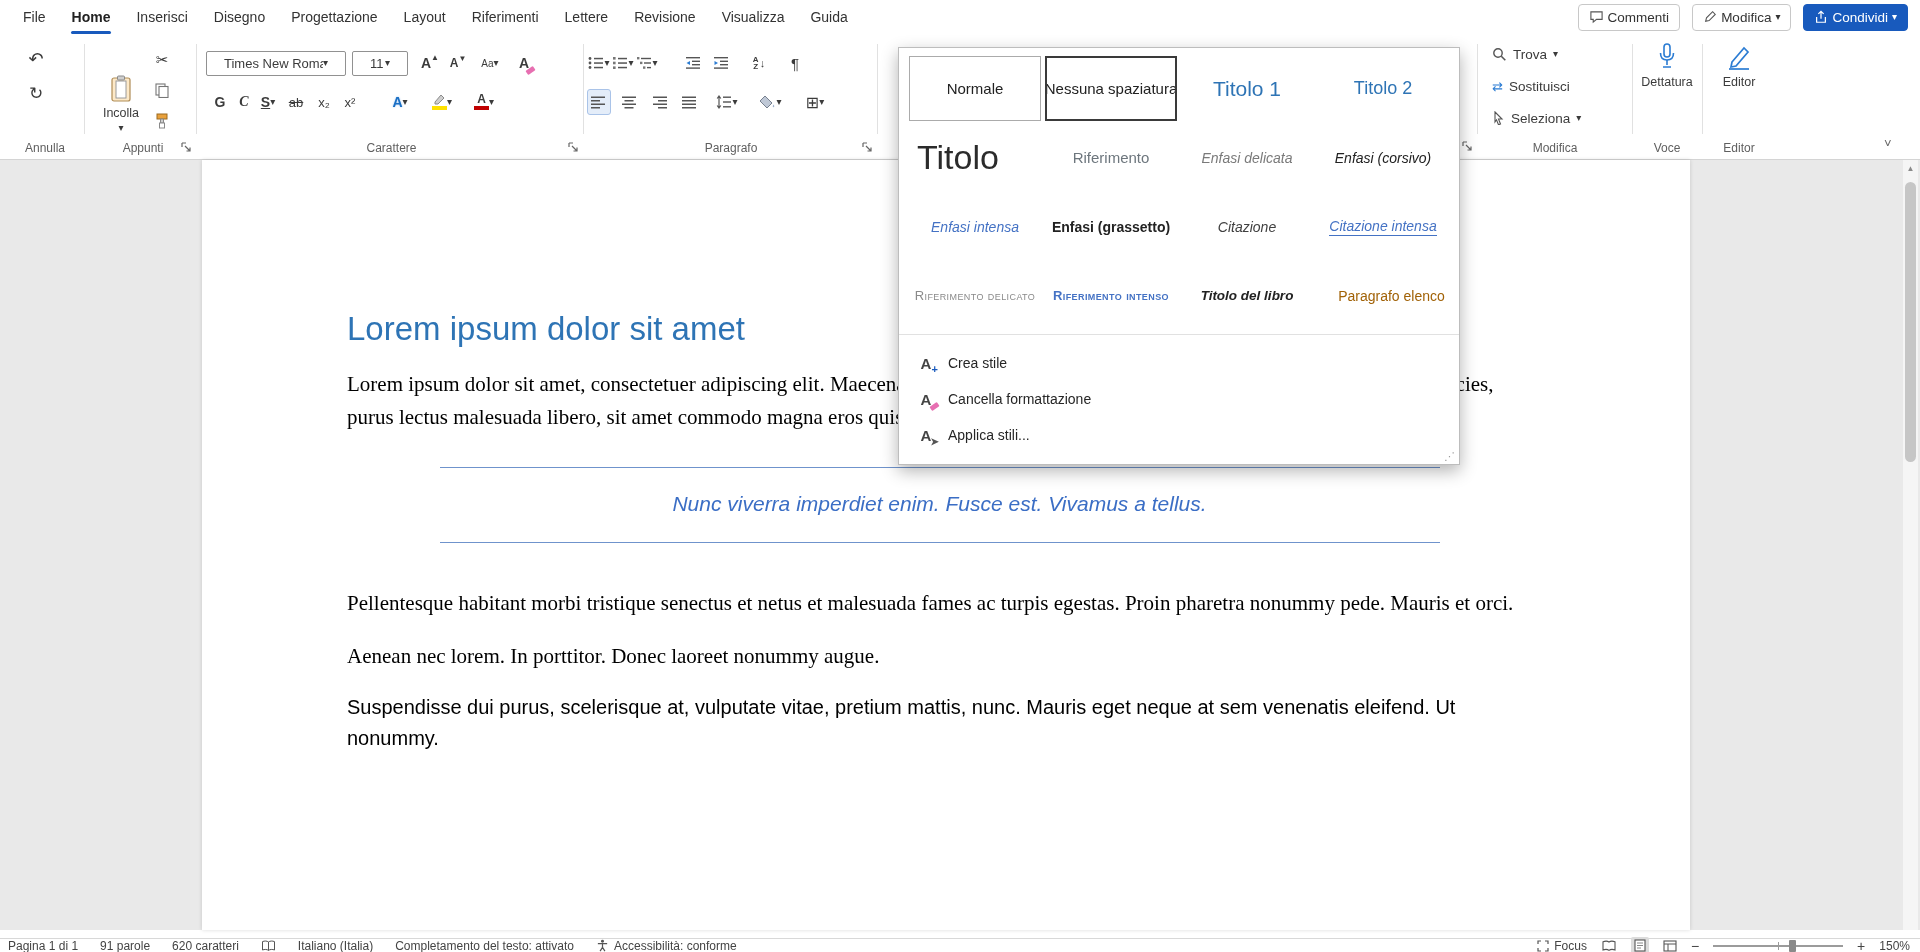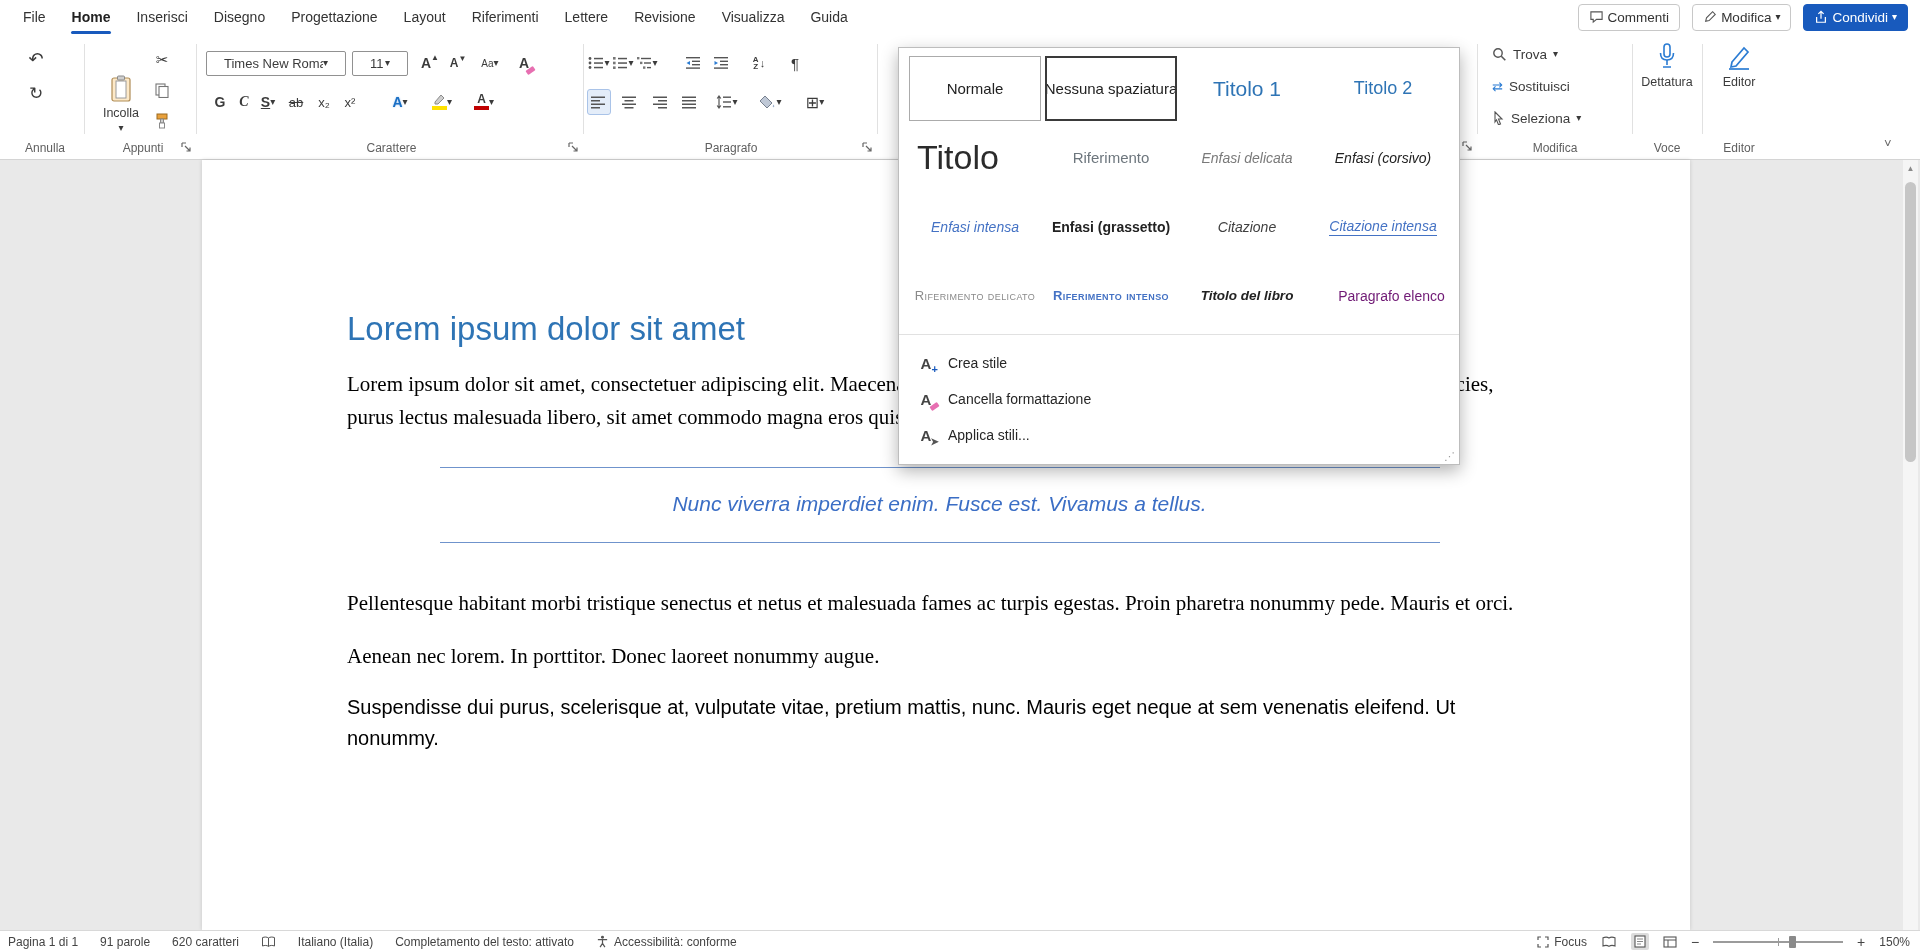--- a/index.html
+++ b/index.html
@@ -98,34 +98,34 @@
   .sp-subtle-em { font-size:14px; font-style:italic; color:#7a7a7a; }
   .sp-em { font-size:14px; font-style:italic; color:#222; }
   .sp-intense-em { font-size:14px; font-style:italic; color:#4472c4; }
   .sp-strong { font-size:14px; font-weight:bold; color:#222; }
   .sp-quote { font-size:14px; font-style:italic; color:#404040; }
   .sp-intense-quote { font-size:14px; font-style:italic; color:#4472c4;
     border-bottom:1px solid #4472c4; padding-bottom:1px; }
   .sp-subtle-ref { font-size:13px; font-variant:small-caps; color:#8a8a8a; letter-spacing:.4px; }
   .sp-intense-ref { font-size:13px; font-variant:small-caps; color:#4472c4; font-weight:bold; letter-spacing:.4px; }
   .sp-book { font-size:13.5px; font-weight:bold; font-style:italic; color:#222; }
-  .sp-list { font-size:14px; color:#701a75;padding-left:17px; }
+  .sp-list { font-size:14px; color:#a16207;padding-left:17px; }
   .panel-menu { border-top:1px solid #e1e1e1; margin-top:4px; padding:10px 0 0; }
   .pmenu-item { display:flex; align-items:center; gap:11px; height:36px; padding:0 16px;
     font-size:14px; color:#262626; }
   .mi-ico { position:relative; width:22px; height:22px; display:flex; align-items:center;
     justify-content:center; font-size:15px; font-weight:bold; color:#444; }
   .mi-plus { position:absolute; right:-1px; bottom:-1px; font-size:11px; color:#185abd; font-weight:bold; }
   .mi-eraser { position:absolute; right:-2px; bottom:1px; width:9px; height:5px;
     background:#e76fb1; transform:rotate(-35deg); border-radius:1px; }
   .mi-cursor { position:absolute; right:-2px; bottom:-1px; font-size:10px; color:#555; }
   .grip { position:absolute; right:4px; bottom:1px; font-size:11px; color:#9a9a9a; }
 
   
-  #statusbar { position:absolute; left:0; right:0; bottom:0; height:22px; background:#fff;
+  #statusbar { position:absolute; left:0; right:0; bottom:0; height:14px; background:#fff;
     border-top:1px solid #d8d8d8; display:flex; align-items:center; font-size:12px; color:#444; }
   .sb-left { display:flex; align-items:center; gap:22px; padding-left:8px; }
   .sb-right { margin-left:auto; display:flex; align-items:center; gap:14px; padding-right:10px; }
   .sb-item { display:flex; align-items:center; gap:5px; }
   .zoom-track { position:relative; width:130px; height:2px; background:#9b9b9b; }
   .zoom-notch { position:absolute; left:50%; top:-3px; width:1px; height:8px; background:#9b9b9b; }
   .zoom-thumb { position:absolute; left:58%; top:-5px; width:7px; height:12px; background:#8a8a8a; border-radius:1px; }
 
   svg { display:block; }
 </style>

